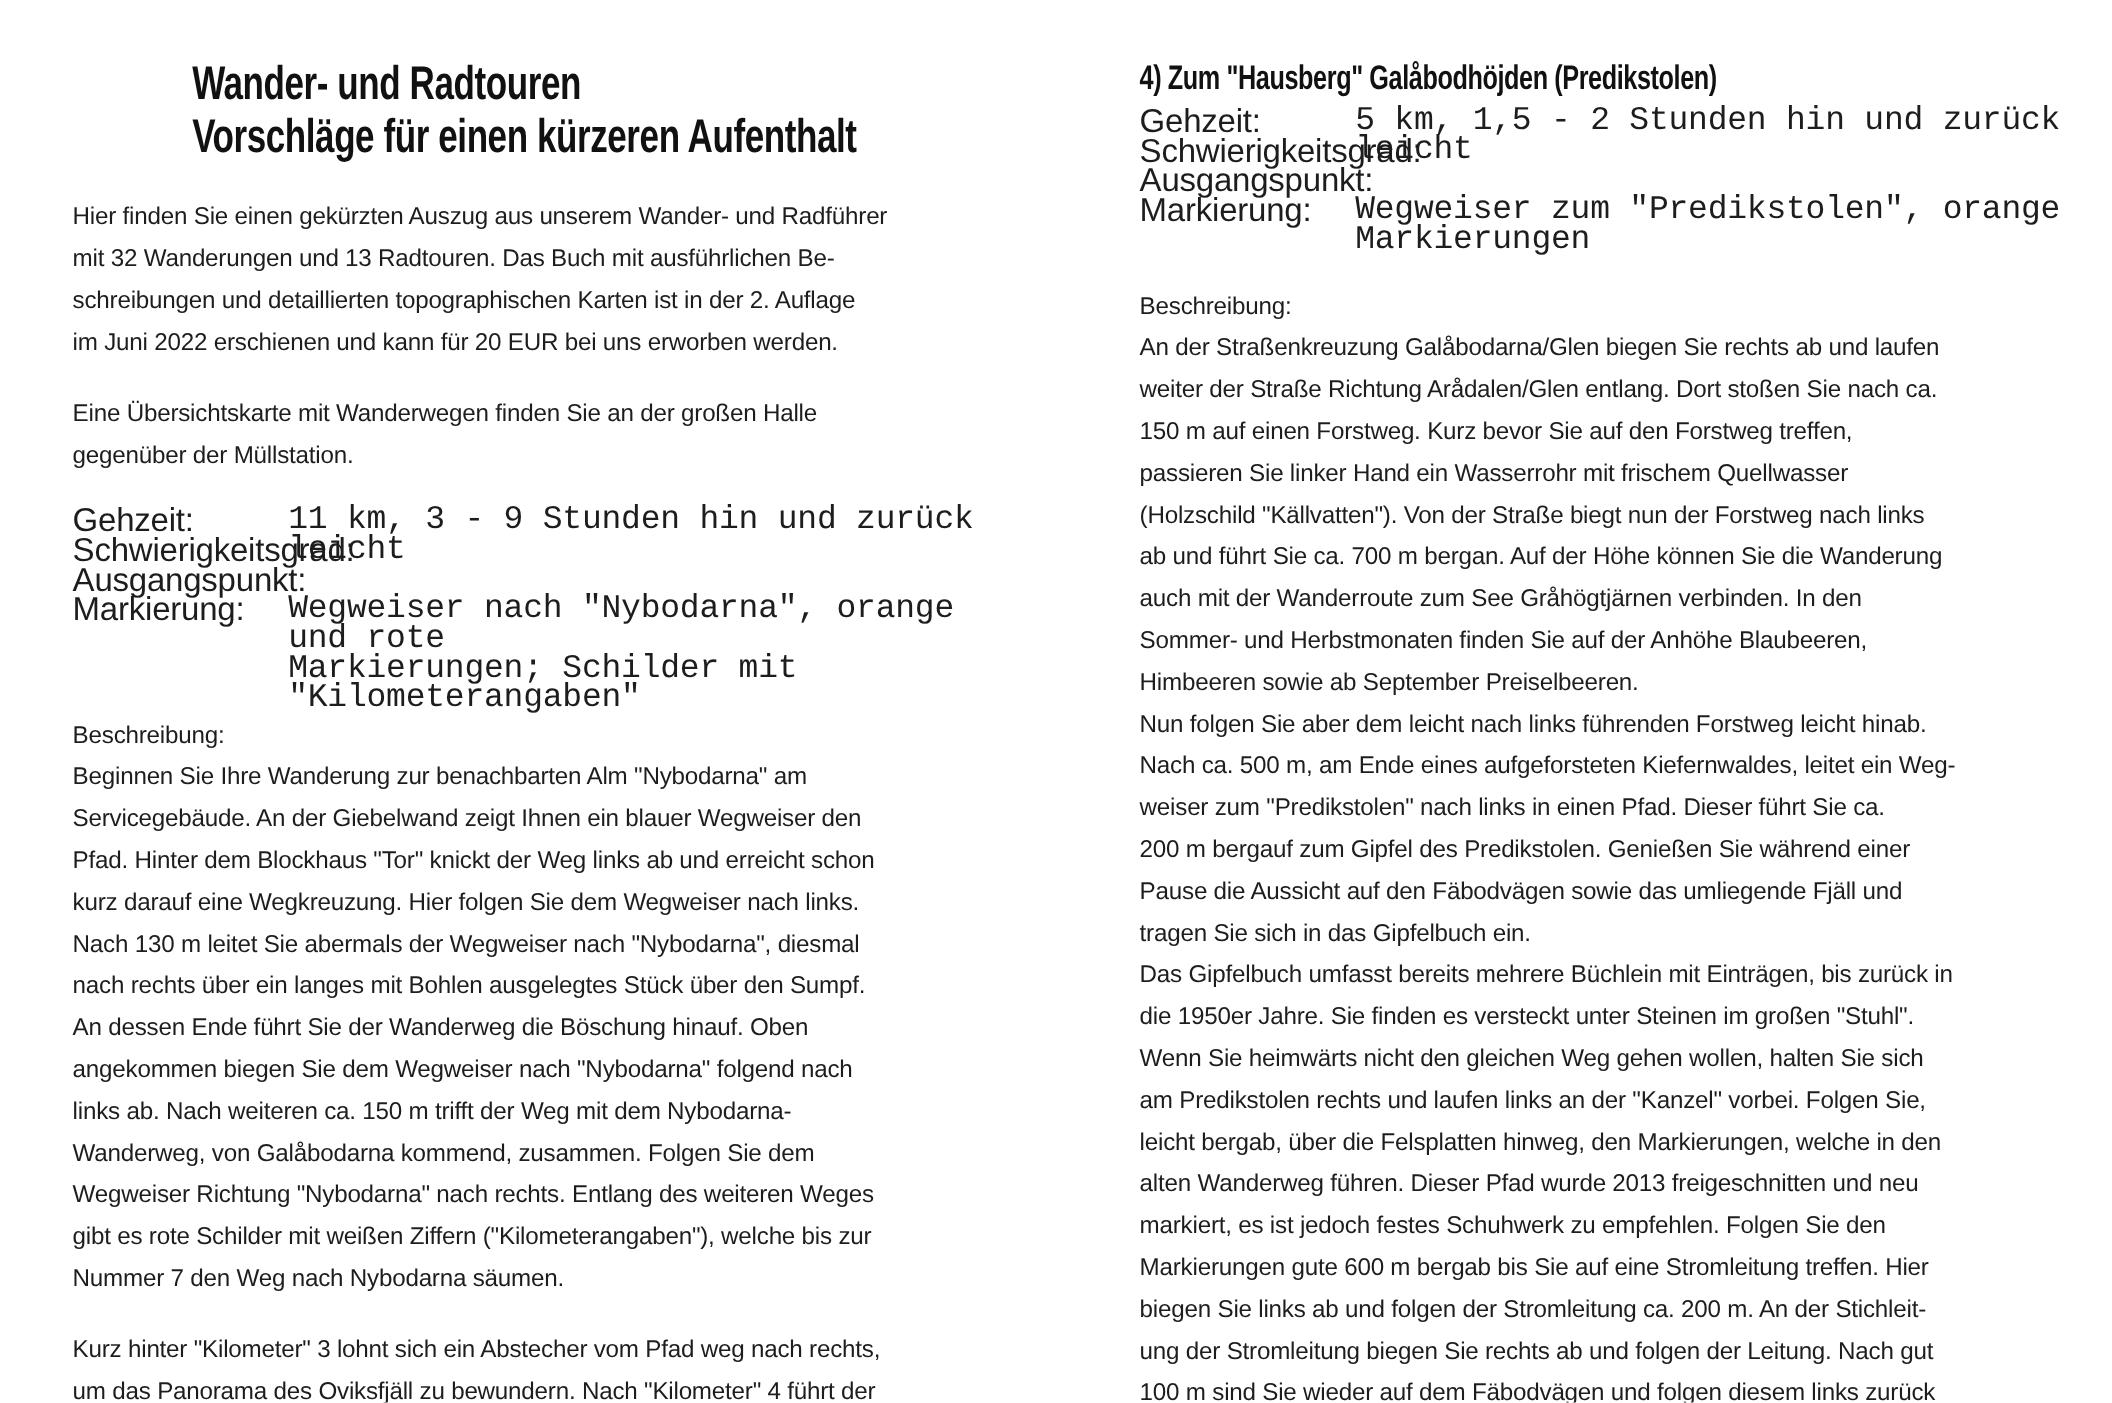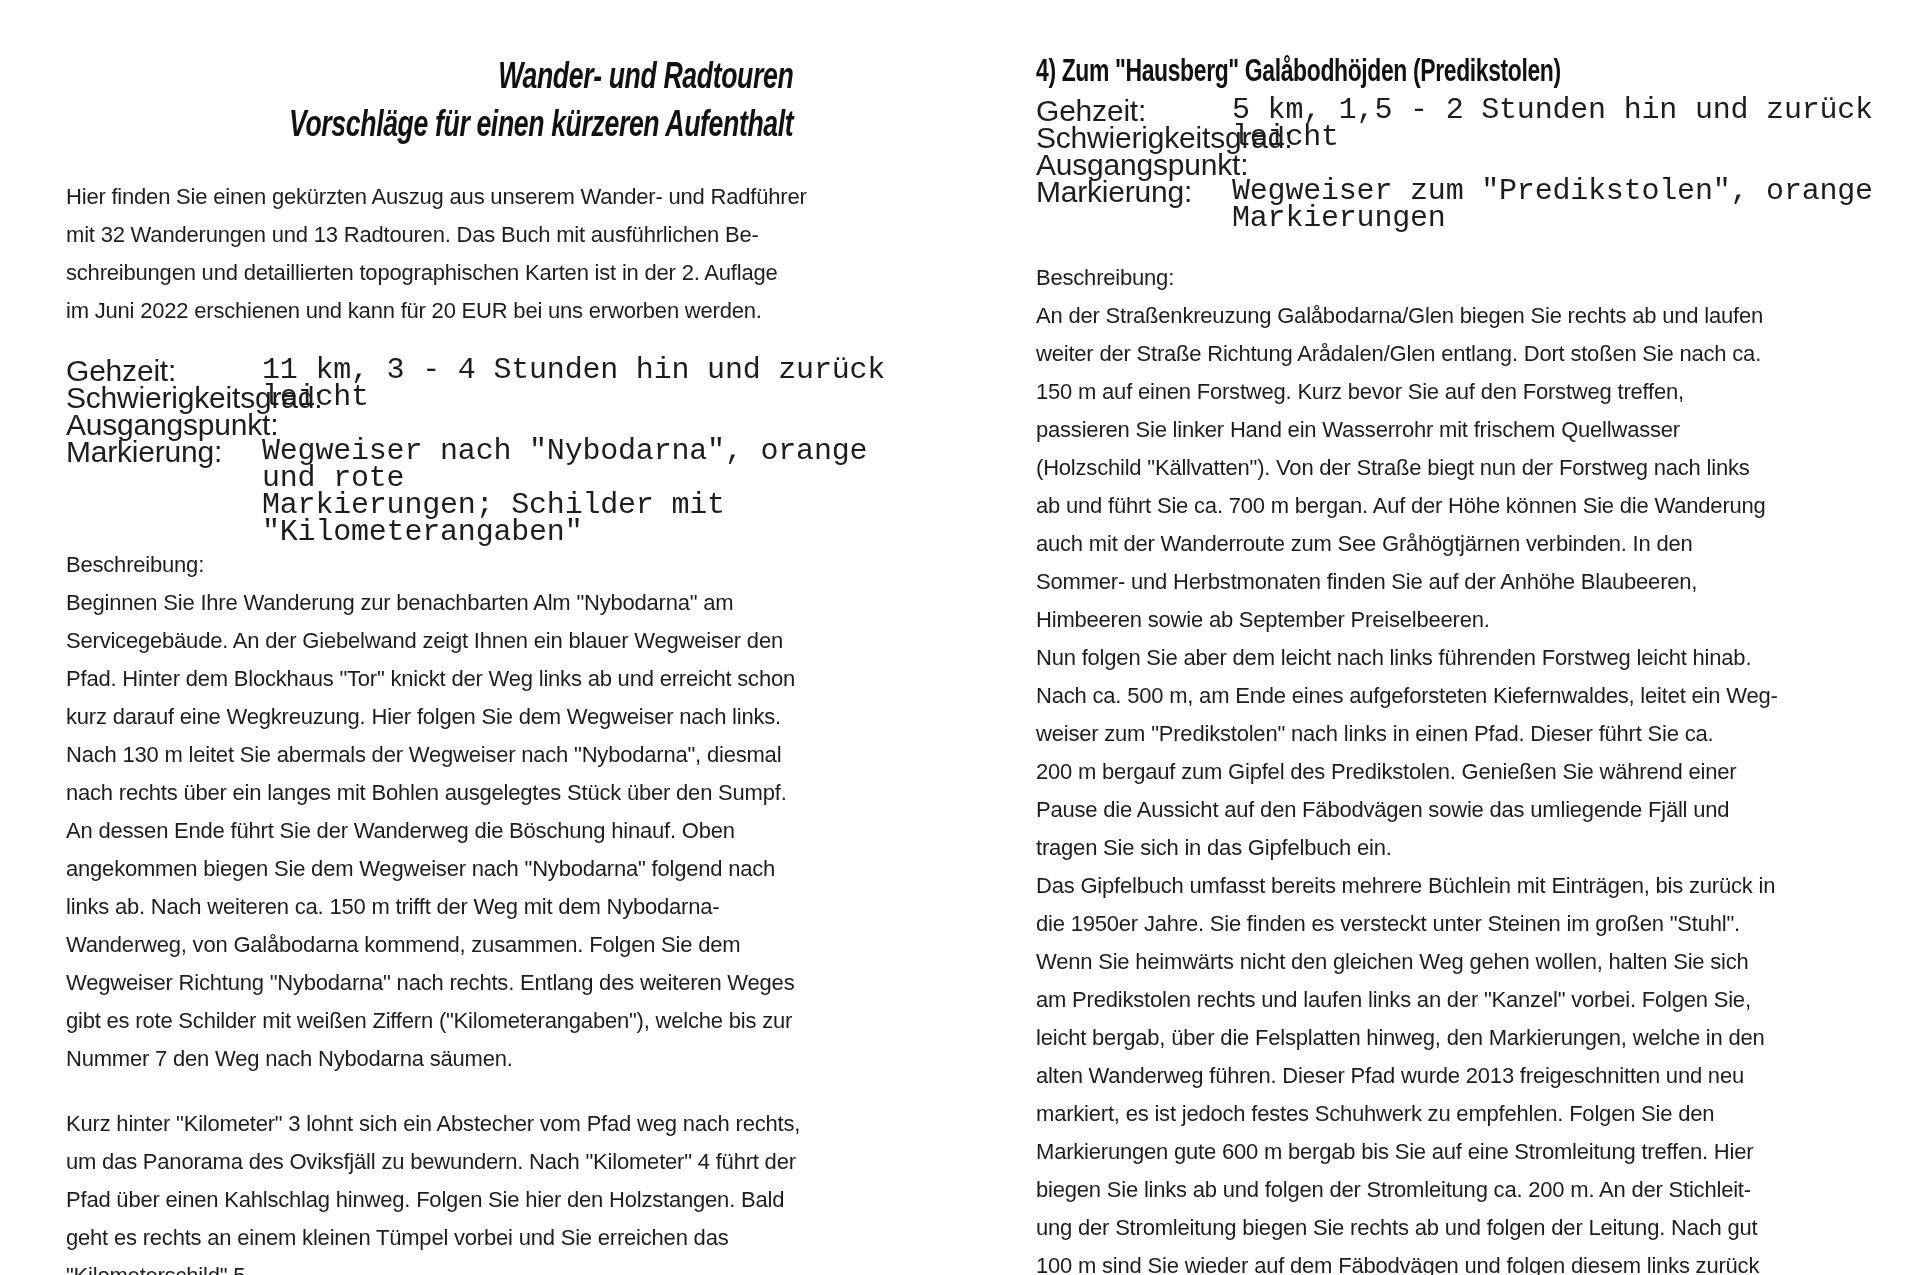--- a/index.html
+++ b/index.html
@@ -35,24 +35,23 @@
   .cond {
     display: inline-block;
     font-weight: 700;
     transform: scaleX(0.74);
     letter-spacing: -0.5px;
     white-space: nowrap;
     color: #111111;
   }
   h1.main-title {
     margin: 0 0 30px 0;
-    text-align: right;
-    font-size: 36px;
+    text-align: left;
+    font-size: 43px;
     line-height: 48px;
-    font-style: italic;
   }
   h1.main-title .cond {
     display: block;
     transform-origin: 50% 50%;
   }
   h2.section-heading {
     margin: 12px 0 7px 0;
     font-size: 31px;
     line-height: 38px;
   }
@@ -82,25 +81,27 @@
 
     <h1 class="main-title">
       <span class="cond">Wander- und Radtouren</span>
       <span class="cond">Vorschläge für einen kürzeren Aufenthalt</span>
     </h1>
 
     <p class="body-text para">Hier finden Sie einen gekürzten Auszug aus unserem Wander- und Radführer
 mit 32 Wanderungen und 13 Radtouren. Das Buch mit ausführlichen Be-
 schreibungen und detaillierten topographischen Karten ist in der 2. Auflage
 im Juni 2022 erschienen und kann für 20 EUR bei uns erworben werden.</p>
+    <p class="body-text para">Eine Übersichtskarte mit Wanderwegen finden Sie an der großen Halle
+gegenüber der Müllstation.</p>
 
 
     <div class="detail-grid">
       <div class="dt">Gehzeit:</div>
-      <div class="dd">11 km, 3 - 4 Stunden hin und zurück</div>
+      <div class="dd">11 km, 3 - 9 Stunden hin und zurück</div>
       <div class="dt">Schwierigkeitsgrad:</div>
       <div class="dd">leicht</div>
       <div class="dt">Ausgangspunkt:</div>
       <div class="dt">Markierung:</div>
       <div class="dd">Wegweiser nach "Nybodarna", orange und rote
 Markierungen; Schilder mit "Kilometerangaben"</div>
     </div>
 
     <p class="body-text">Beschreibung:</p>
     <p class="body-text">Beginnen Sie Ihre Wanderung zur benachbarten Alm "Nybodarna" am

